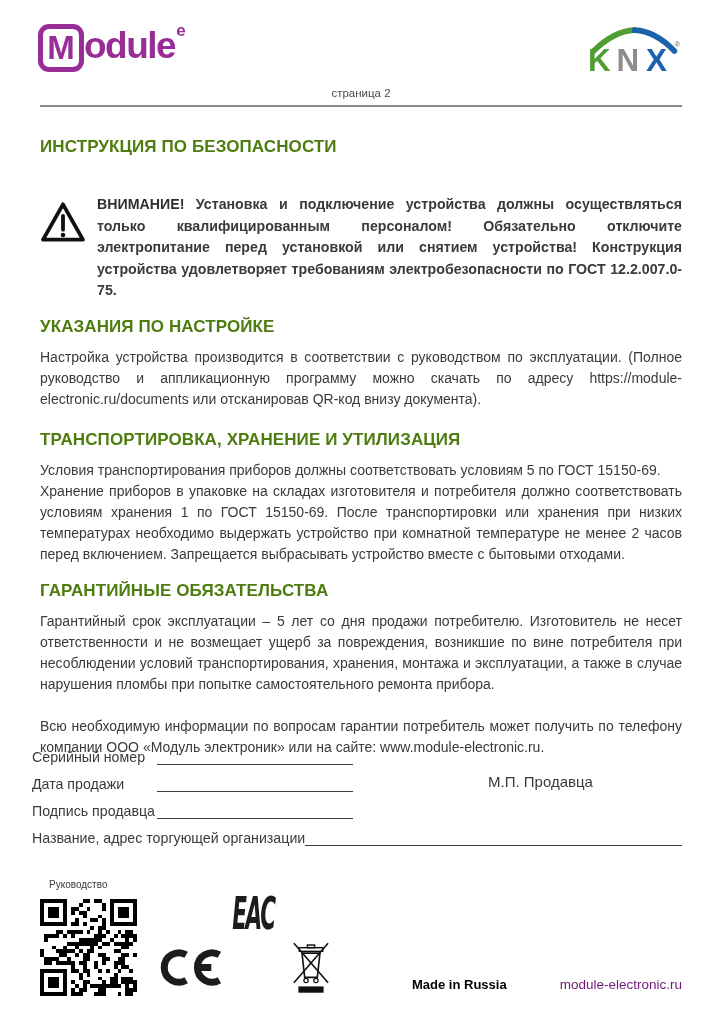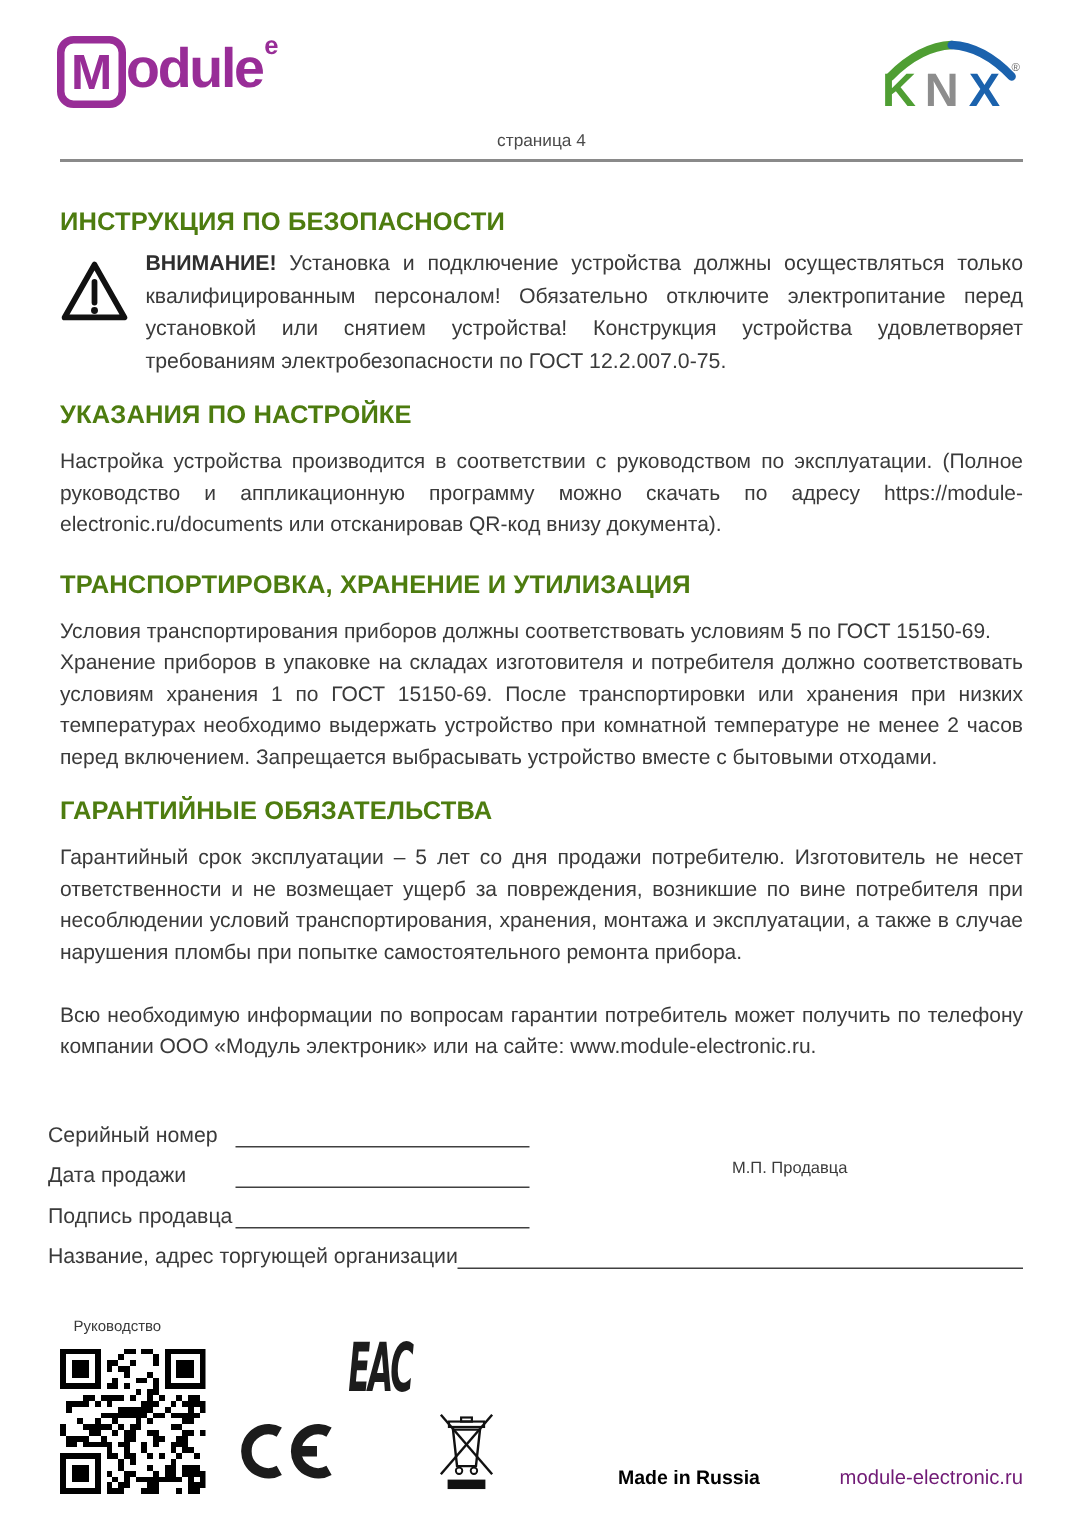--- a/index.html
+++ b/index.html
@@ -23,33 +23,33 @@
   .rule{ border:0; border-top:2px solid var(--line,#8a8a8a); margin:6px 40px 0 40px;}
   
   .content{padding:0 40px;}
   .sec-title{font-size:17px; font-weight:bold; color:#4d7c0f; margin:0; letter-spacing:0.1px;}
   .t-safety{margin-top:30px;}
   .t-setup{margin-top:15px;}
   .t-transport{margin-top:20px;}
   .t-warranty{margin-top:16px;}
   .body-p{font-size:14px; line-height:21px; text-align:justify; margin:10px 0 0 0;}
   .body-p.tight{margin-top:0;}
-  .warning-row{display:flex; margin-top:8px;}
+  .warning-row{display:flex; margin-top:37px;font-weight:bold;}
   .warning-icon{flex:0 0 46px; margin-right:11px; margin-top:2px;}
   .warning-body{flex:1; font-size:14.2px; line-height:21.5px; text-align:justify;}
   .warning-body b{color:#2f2f2f;}
   .p-gap{margin-top:21px;}
   
   .form{position:absolute; left:32px; right:40px; top:748px;}
   .f-row{display:flex; align-items:flex-end; height:17px; margin-bottom:10px; font-size:14.2px;}
   .f-label{flex:0 0 125px; white-space:nowrap;}
   .f-label.wide{flex:0 0 256px;}
   .f-line{width:196px; border-bottom:1.5px solid #404040; height:15px;}
   .f-line.grow{flex:1;}
-  .stamp{position:absolute; left:456px; top:25px; font-size:11px;}
+  .stamp{position:absolute; left:456px; top:25px; font-size:15px;}
   
   .qr-label{position:absolute; left:49px; top:879px; font-size:10px;}
   .qr{position:absolute; left:40px; top:899px; width:97px; height:97px;}
   .mark{position:absolute;}
   .ce{left:159px; top:943px; width:67px; height:49px;}
   .eac{left:237px; top:891px; width:46px; height:45px; display:flex; align-items:flex-end; justify-content:flex-end;font-style:italic;}
   .eac-text{
     font-family:"DejaVu Sans", sans-serif; font-weight:900; font-size:30px; line-height:30px;
     color:#1c1c1c; transform:scale(0.72,1.5); transform-origin:center bottom; letter-spacing:-2px;
   }
@@ -73,21 +73,21 @@
         <path d="M7 26 Q28 5 50 4" fill="none" stroke="var(--knx-green)" stroke-width="6" stroke-linecap="round"></path>
         <path d="M50 4 Q72 5 92 26" fill="none" stroke="var(--knx-blue)" stroke-width="6" stroke-linecap="round"></path>
         <text x="1" y="47" font-family="Liberation Sans, sans-serif" font-weight="bold" font-size="33" fill="var(--knx-green)">K</text>
         <text x="31" y="47" font-family="Liberation Sans, sans-serif" font-weight="bold" font-size="33" fill="var(--knx-gray)">N</text>
         <text x="62" y="47" font-family="Liberation Sans, sans-serif" font-weight="bold" font-size="33" fill="var(--knx-blue)">X</text>
         <text x="92" y="22" font-family="Liberation Sans, sans-serif" font-size="8" fill="#666">®</text>
       </svg>
     </div>
   </div>
 
-  <div class="page-label">страница 4</div>
+  <div class="page-label">страница 2</div>
   <hr class="rule">
 
   <div class="content">
 
     <h2 class="sec-title t-safety">ИНСТРУКЦИЯ ПО БЕЗОПАСНОСТИ</h2>
     <div class="warning-row">
       <div class="warning-icon">
         <svg width="46" height="52" viewBox="0 0 60 56">
           <path d="M30 5 L56 51 L4 51 Z" fill="none" stroke="#111" stroke-width="5" stroke-linejoin="round"></path>
           <line x1="30" y1="20" x2="30" y2="38" stroke="#111" stroke-width="5" stroke-linecap="round"></line>

